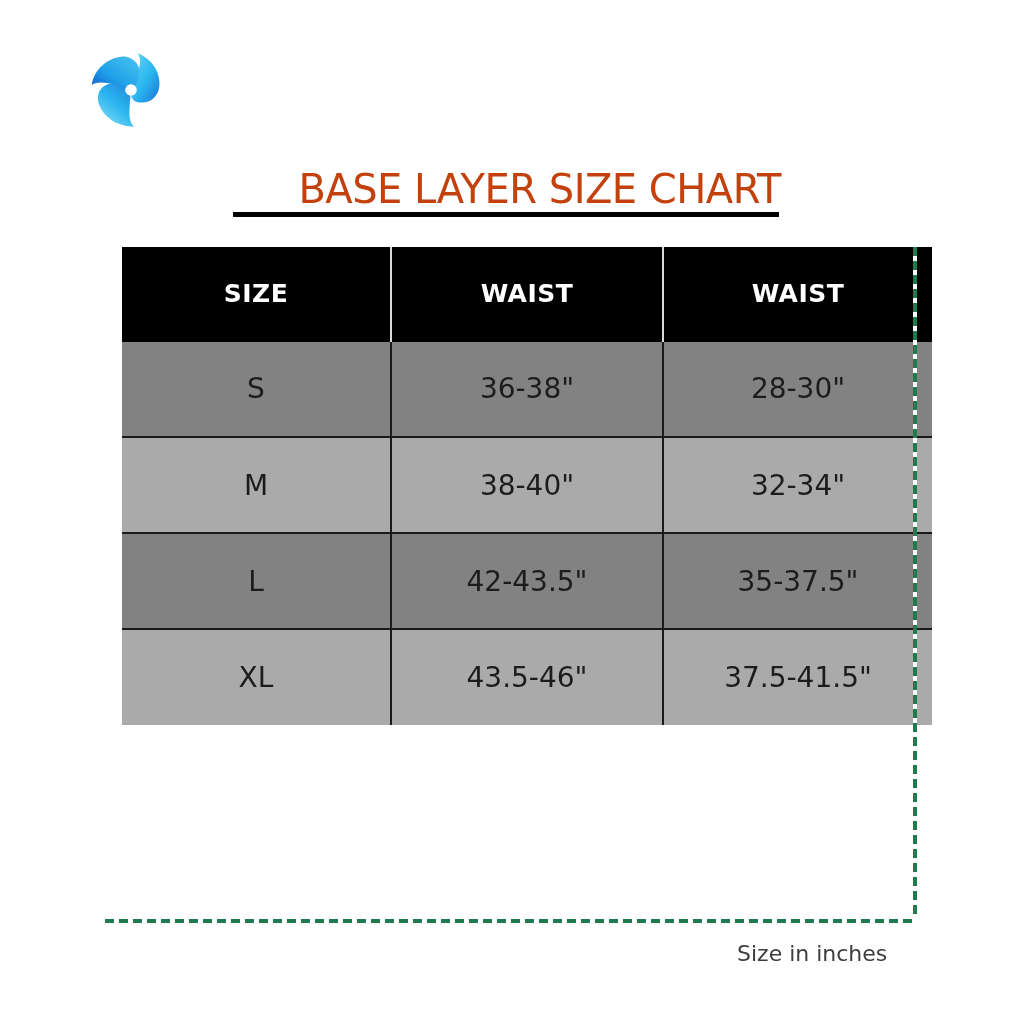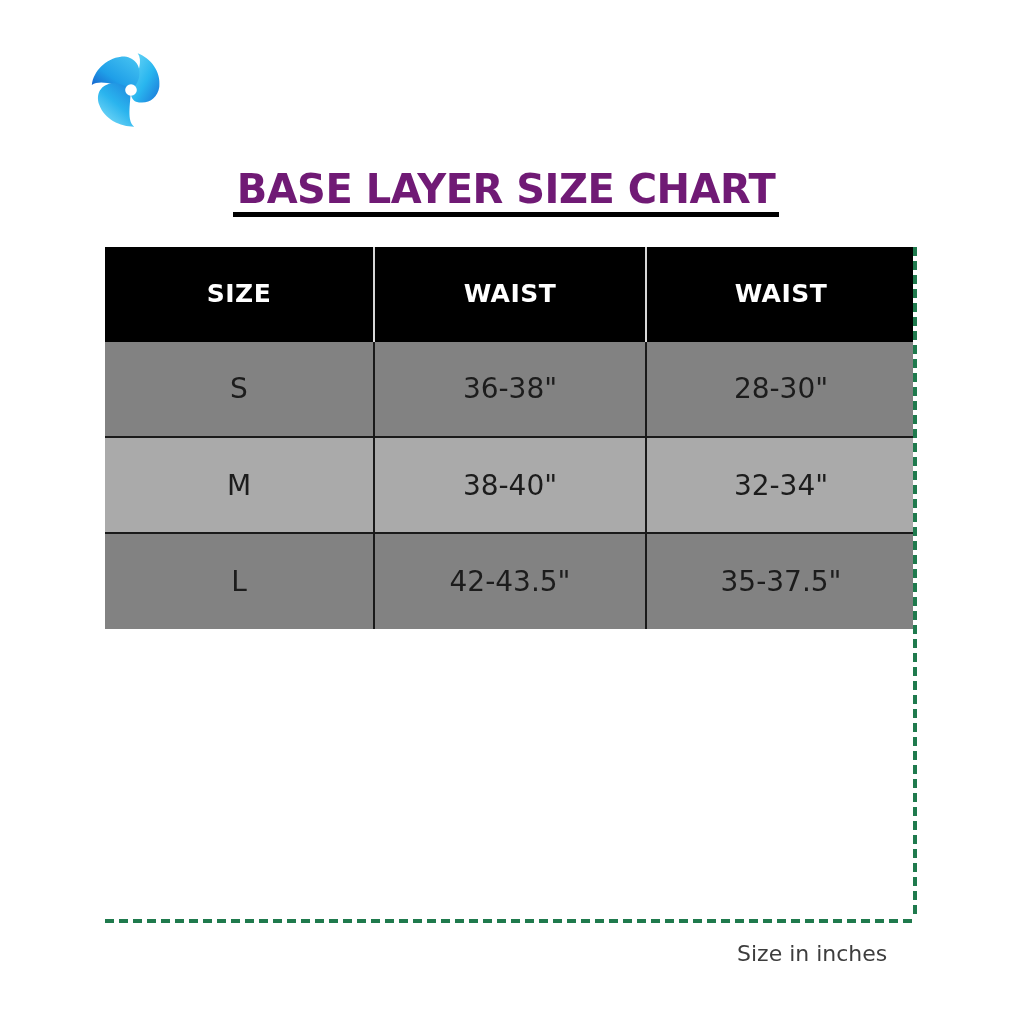--- a/index.html
+++ b/index.html
@@ -49,26 +49,26 @@
     -webkit-text-fill-color: transparent;
     white-space: nowrap;
   }
 
   
   #page-title {
     position: absolute;
     left: 231px;
     top: 166px;
     width: 550px;
-    text-align: center;
-    font-family: "DejaVu Sans", sans-serif;
-    font-weight: 700;
+    text-align: right;
+    font-family: "DejaVu Sans", sans-serif;
+    font-weight: 400;
     font-size: 40px;
     letter-spacing: -0.5px;
-    color: #701a75;
+    color: #c2410c;
     line-height: 46px;
     white-space: nowrap;
   }
   #title-underline {
     position: absolute;
     left: 233px;
     top: 212px;
     width: 546px;
     height: 5px;
     background: #000000;
@@ -105,20 +105,21 @@
       to right,
       #1f7a4d 0px, #1f7a4d 9px,
       #ffffff 9px, #ffffff 14px
     );
   }
 
   table#size-table {
     border-collapse: collapse;
     width: 810px;
     table-layout: fixed;
+    margin-left: 17px;
   }
   table#size-table col.c-size  { width: 269px; }
   table#size-table col.c-chest { width: 272px; }
   table#size-table col.c-waist { width: 269px; }
 
   table#size-table thead th {
     background: #000000;
     color: #ffffff;
     font-family: "DejaVu Sans", sans-serif;
     font-weight: 700;
@@ -221,20 +222,25 @@
       <tr class="row-light">
         <td>M</td>
         <td>38-40"</td>
         <td>32-34"</td>
       </tr>
       <tr class="row-dark">
         <td>L</td>
         <td>42-43.5"</td>
         <td>35-37.5"</td>
       </tr>
+      <tr class="row-light">
+        <td>XL</td>
+        <td>43.5-46"</td>
+        <td>37.5-41.5"</td>
+      </tr>
     </tbody>
   </table>
 </div>
 
 <div id="selection-right"></div>
 <div id="selection-bottom"></div>
 
 <div id="footnote">Size in inches</div>
 
 </body></html>

